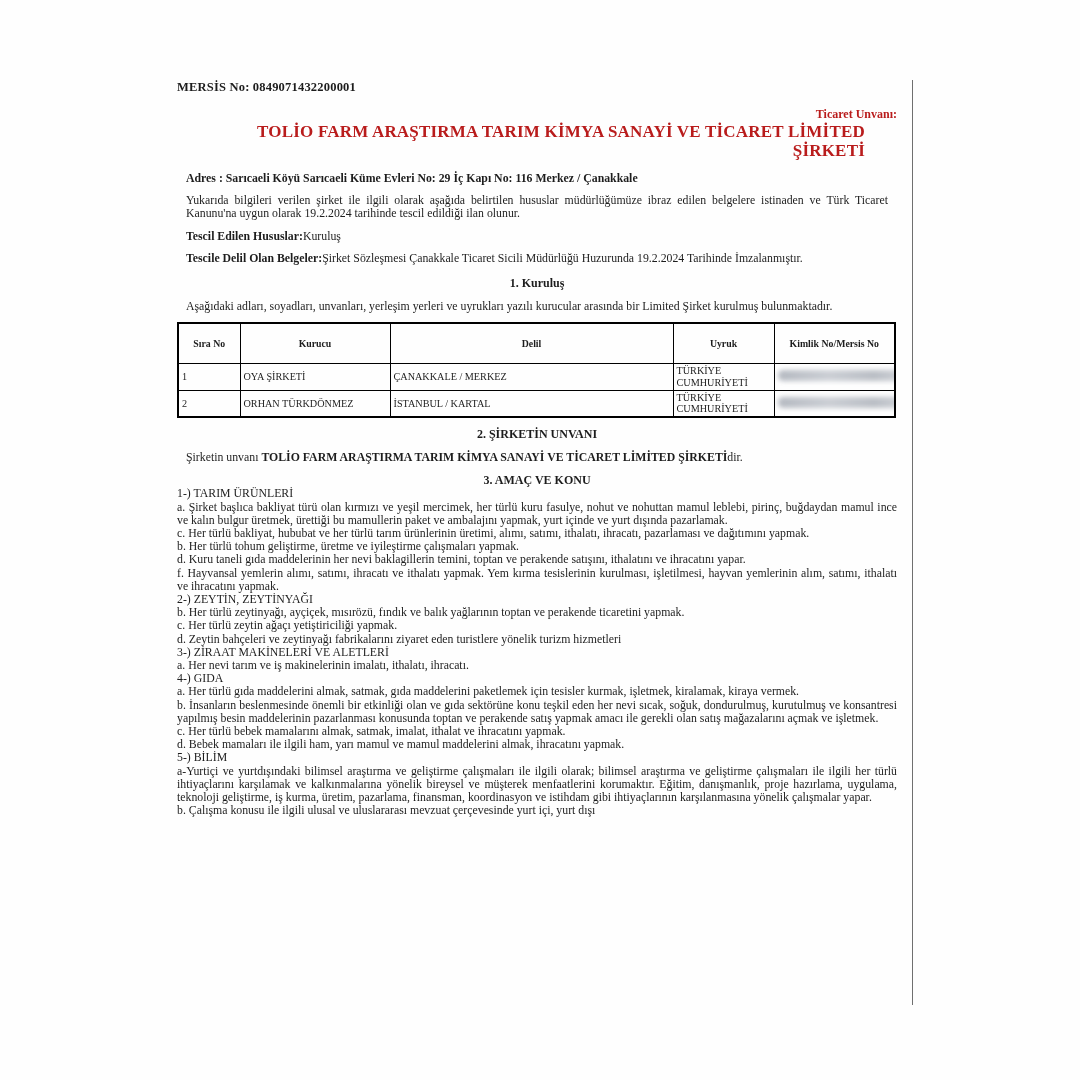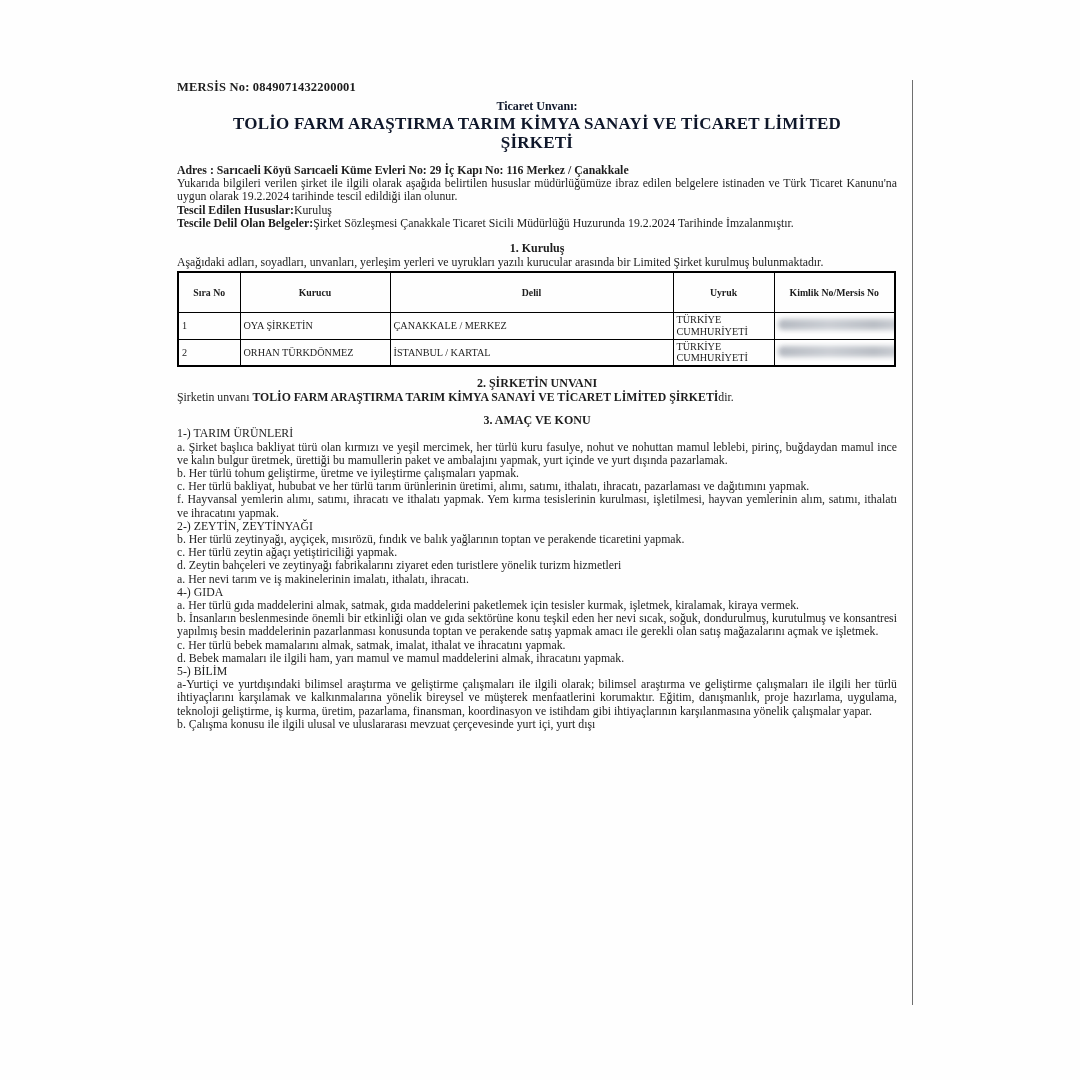--- a/index.html
+++ b/index.html
@@ -28,36 +28,36 @@
     width: 720px;
     height: 931px;
     overflow: hidden;
   }
   .reg-line {
     font-weight: bold;
     font-size: 12.5px;
     line-height: 15px;
     letter-spacing: 0.2px;
   }
-  .title-block { margin-top: 4px; text-align: center; color: #0f172a; }
+  .title-block { margin-top: 12px; text-align: right; color: #b91c1c; }
   .trade-name-label {
     font-weight: bold;
     font-size: 12px;
     line-height: 15px;
   }
   .trade-name-title {
     font-weight: bold;
     font-size: 17px;
     line-height: 18.5px;
     max-width: 656px;
     margin: 1px auto 0 auto;
     letter-spacing: 0.2px;
   }
   .body-text { font-size: 11.8px; line-height: 13.2px; text-align: justify; }
-  .body-text p { margin: 0; }
+  .body-text p { margin: 9px; }
   .gap { margin-top: 12px; }
   .gap-sm { margin-top: 10px; }
   .b { font-weight: bold; }
   h3.sec {
     font-size: 12px;
     line-height: 13.5px;
     font-weight: bold;
     margin: 0;
     text-align: center;
   }
@@ -140,21 +140,21 @@
           <th>Kurucu</th>
           <th>Delil</th>
           <th>Uyruk</th>
           <th>Kimlik No/Mersis No</th>
         </tr>
       </thead>
       <tbody>
 
           <tr>
             <td>1</td>
-            <td>OYA ŞİRKETİN</td>
+            <td>OYA ŞİRKETİ</td>
             <td>ÇANAKKALE / MERKEZ</td>
             <td>TÜRKİYE CUMHURİYETİ</td>
             <td><span class="redact"></span></td>
           </tr>
 
           <tr>
             <td>2</td>
             <td>ORHAN TÜRKDÖNMEZ</td>
             <td>İSTANBUL / KARTAL</td>
             <td>TÜRKİYE CUMHURİYETİ</td>
@@ -169,37 +169,39 @@
     </div>
 
     <div class="body-text gap-sm">
       <h3 class="sec">3. AMAÇ VE KONU</h3>
       <div class="amac">
 
           <p>1-) TARIM ÜRÜNLERİ</p>
 
           <p>a. Şirket başlıca bakliyat türü olan kırmızı ve yeşil mercimek, her türlü kuru fasulye, nohut ve nohuttan mamul leblebi, pirinç, buğdaydan mamul ince ve kalın bulgur üretmek, ürettiği bu mamullerin paket ve ambalajını yapmak, yurt içinde ve yurt dışında pazarlamak.</p>
 
+          <p>c. Her türlü bakliyat, hububat ve her türlü tarım ürünlerinin üretimi, alımı, satımı, ithalatı, ihracatı, pazarlaması ve dağıtımını yapmak.</p>
+
           <p>b. Her türlü tohum geliştirme, üretme ve iyileştirme çalışmaları yapmak.</p>
 
-          <p>c. Her türlü bakliyat, hububat ve her türlü tarım ürünlerinin üretimi, alımı, satımı, ithalatı, ihracatı, pazarlaması ve dağıtımını yapmak.</p>
-
+          <p>d. Kuru taneli gıda maddelerinin her nevi baklagillerin temini, toptan ve perakende satışını, ithalatını ve ihracatını yapar.</p>
 
 
           <p>f. Hayvansal yemlerin alımı, satımı, ihracatı ve ithalatı yapmak. Yem kırma tesislerinin kurulması, işletilmesi, hayvan yemlerinin alım, satımı, ithalatı ve ihracatını yapmak.</p>
 
           <p>2-) ZEYTİN, ZEYTİNYAĞI</p>
 
 
           <p>b. Her türlü zeytinyağı, ayçiçek, mısırözü, fındık ve balık yağlarının toptan ve perakende ticaretini yapmak.</p>
 
           <p>c. Her türlü zeytin ağaçı yetiştiriciliği yapmak.</p>
 
           <p>d. Zeytin bahçeleri ve zeytinyağı fabrikalarını ziyaret eden turistlere yönelik turizm hizmetleri</p>
 
+          <p>3-) ZİRAAT MAKİNELERİ VE ALETLERİ</p>
 
           <p>a. Her nevi tarım ve iş makinelerinin imalatı, ithalatı, ihracatı.</p>
 
 
           <p>4-) GIDA</p>
 
           <p>a. Her türlü gıda maddelerini almak, satmak, gıda maddelerini paketlemek için tesisler kurmak, işletmek, kiralamak, kiraya vermek.</p>
 
           <p>b. İnsanların beslenmesinde önemli bir etkinliği olan ve gıda sektörüne konu teşkil eden her nevi sıcak, soğuk, dondurulmuş, kurutulmuş ve konsantresi yapılmış besin maddelerinin pazarlanması konusunda toptan ve perakende satış yapmak amacı ile gerekli olan satış mağazalarını açmak ve işletmek.</p>
 

